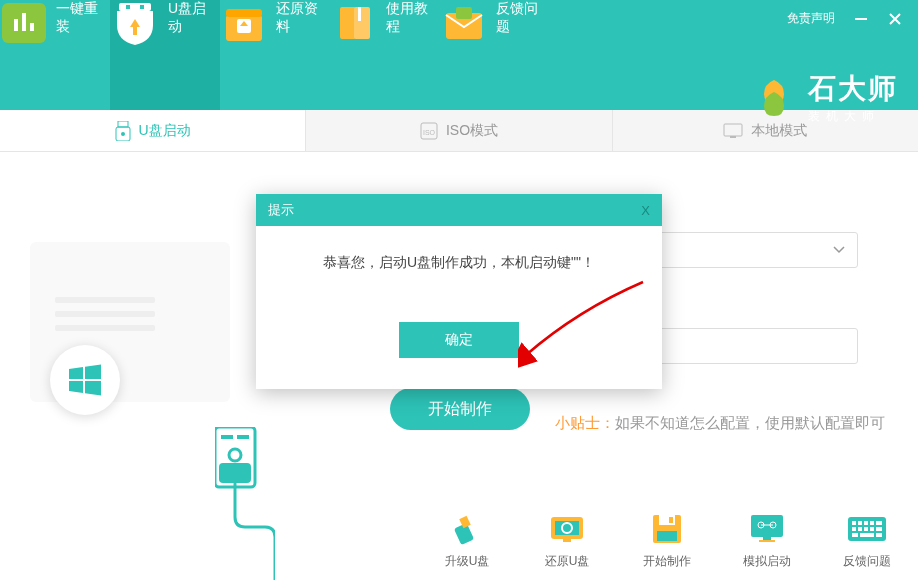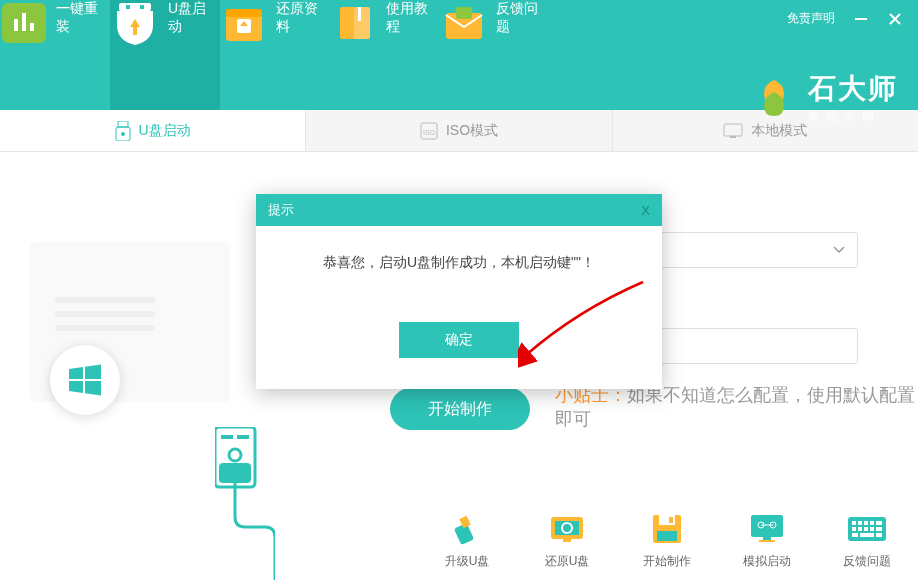--- a/index.html
+++ b/index.html
@@ -30,21 +30,21 @@
 .monitor-lines { position: absolute; left: 55px; top: 145px; }
 .monitor-lines div { width: 100px; height: 6px; background: #eee; margin-bottom: 8px; border-radius: 2px; }
 .windows-btn { position: absolute; left: 50px; top: 345px; width: 70px; height: 70px; background: #fff; border-radius: 50%; box-shadow: 0 2px 12px rgba(0,0,0,0.15); display: flex; align-items: center; justify-content: center; z-index: 2; }
 .usb-conn { position: absolute; left: 215px; top: 275px; }
 .green-square { position: absolute; left: 90px; top: 195px; width: 46px; height: 46px; background: #d3f1b7; border-radius: 10px; transform: rotate(45deg); display: flex; align-items: center; justify-content: center; }
 
 .dropdown { position: absolute; right: 60px; top: 80px; width: 260px; height: 36px; border: 1px solid #ddd; border-radius: 3px; display: flex; align-items: center; justify-content: flex-end; padding: 0 12px; background: #fff; cursor: pointer; }
 .input-box { position: absolute; right: 60px; top: 176px; width: 260px; height: 36px; border: 1px solid #ddd; border-radius: 3px; background: #fff; }
 
 .main-btn { position: absolute; left: 390px; top: 388px; width: 140px; height: 42px; background: #2dc3b7; color: #fff; font-size: 16px; border: none; border-radius: 21px; cursor: pointer; }
-.tip-text { position: absolute; left: 555px; top: 383px; font-size: 18px; }
+.tip-text { position: absolute; left: 555px; top: 414px; font-size: 15px; }
 .tip-label { color: #ff9933; }
 .tip-content { color: #999; }
 
 .bottom-bar { position: absolute; bottom: 0; left: 0; right: 0; height: 80px; display: flex; justify-content: flex-end; align-items: center; gap: 30px; padding-right: 16px; }
 .bottom-item { display: flex; flex-direction: column; align-items: center; gap: 6px; cursor: pointer; width: 70px; }
 .bottom-item span { font-size: 12px; color: #666; }
 .bottom-icon { width: 40px; height: 36px; display: flex; align-items: center; justify-content: center; }
 
 .dialog-overlay { position: absolute; left: 256px; top: 194px; width: 406px; height: 195px; background: #fff; box-shadow: 0 4px 20px rgba(0,0,0,0.25); z-index: 100; }
 .dialog-header { height: 30px; background: #2dc3b7; color: #fff; display: flex; align-items: center; justify-content: space-between; padding: 16px 12px; font-size: 13px; }

